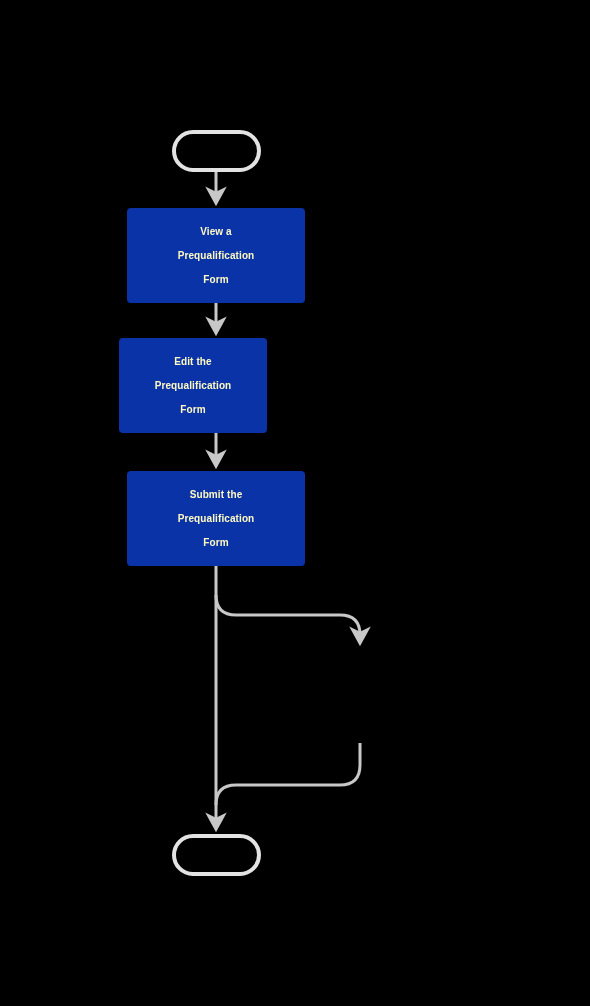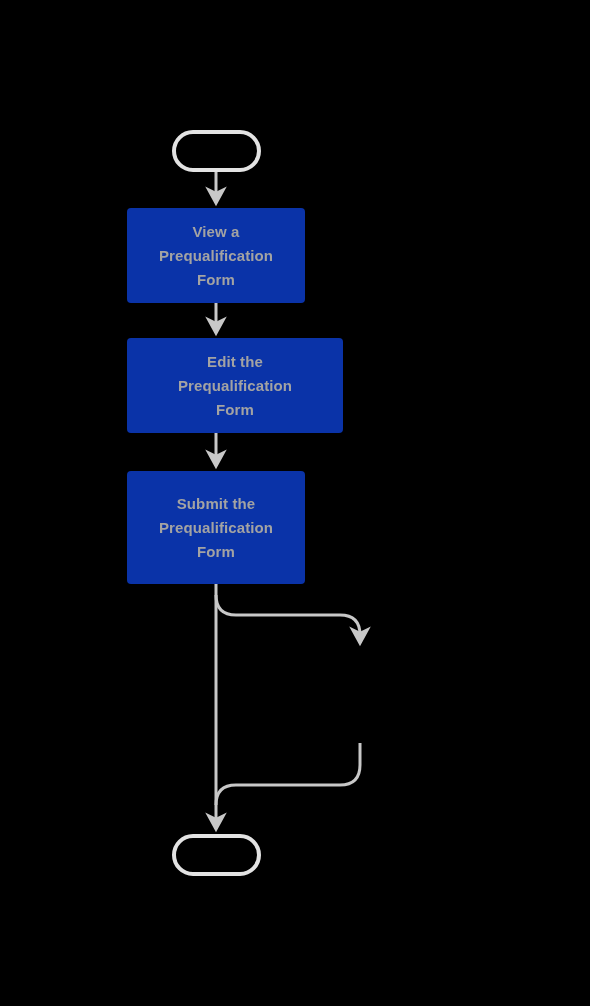--- a/index.html
+++ b/index.html
@@ -50,34 +50,34 @@
     background: transparent;
   }
 
   
   .node-process {
     background: #0a33a8;
     border-radius: 4px;
   }
 
   .node-process .node-label {
-    color: #a3a3a3;
-    font-size: 15px;
+    color: #fef9c3;
+    font-size: 10px;
     font-weight: bold;
     line-height: 24px;
     letter-spacing: 0.1px;
     padding: 0 14px;
     white-space: pre-line;
   }
 
   
   #node-start  { left: 172px; top: 130px; width: 89px;  height: 42px; }
   #node-view   { left: 127px; top: 208px; width: 178px; height: 95px; }
-  #node-edit   { left: 127px; top: 338px; width: 216px; height: 95px; }
-  #node-submit { left: 127px; top: 471px; width: 178px; height: 113px; }
+  #node-edit   { left: 119px; top: 338px; width: 148px; height: 95px; }
+  #node-submit { left: 127px; top: 471px; width: 178px; height: 95px; }
   #node-respond{ left: 258px; top: 648px; width: 204px; height: 95px; }
   #node-end    { left: 172px; top: 834px; width: 89px;  height: 42px; }
 </style>
 </head>
 <body>
 
 <div id="flow-canvas">
 
   <svg id="connector-layer" viewBox="0 0 590 1006" width="590" height="1006" aria-hidden="true">
     <defs>

